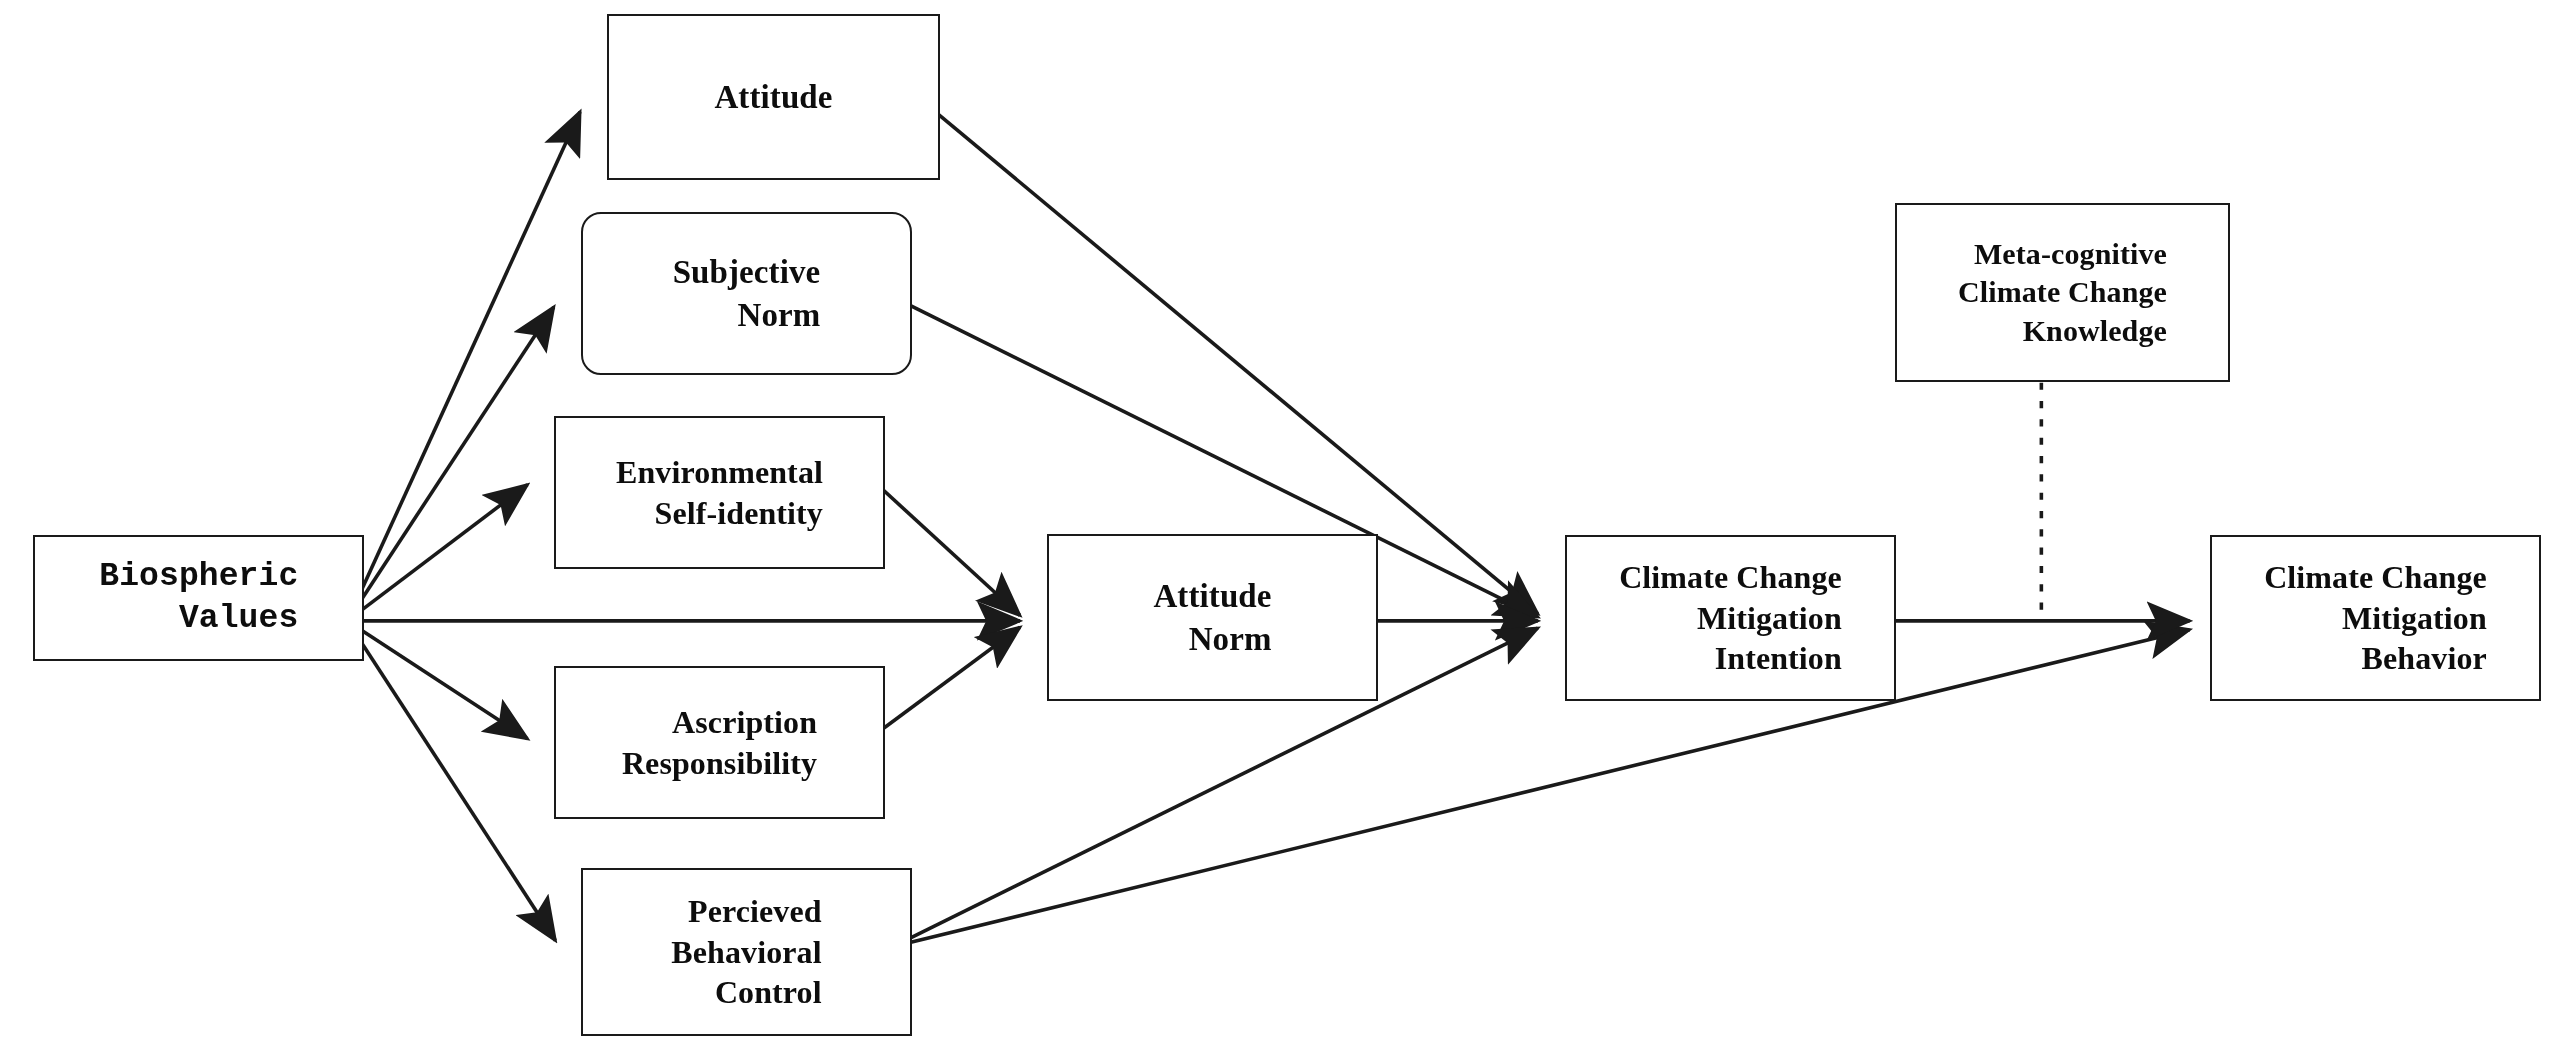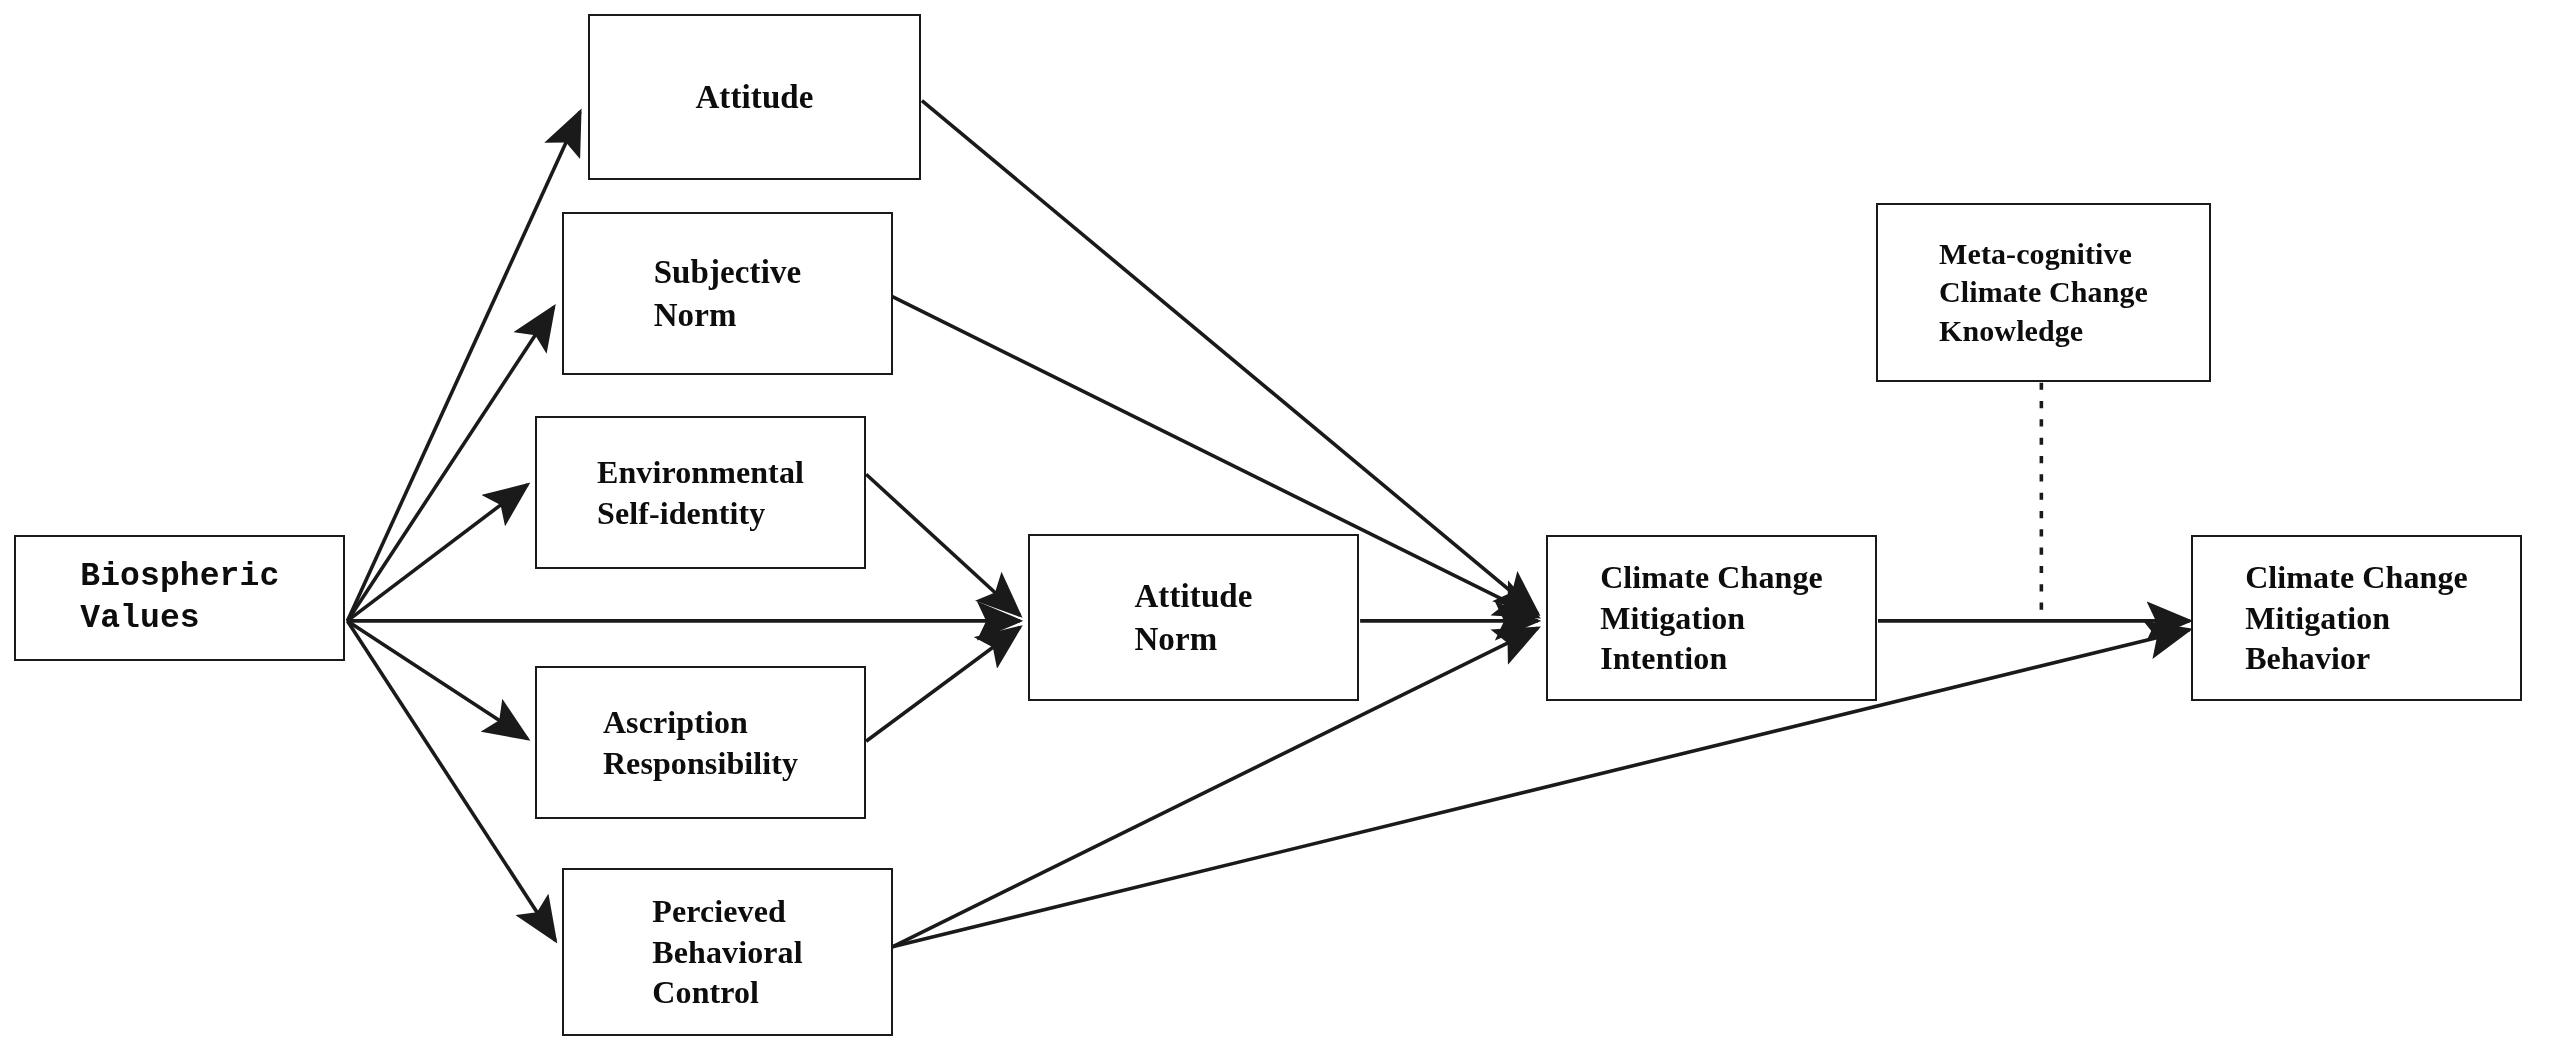--- a/index.html
+++ b/index.html
@@ -27,22 +27,23 @@
     pointer-events: none;
   }
   .node {
     position: absolute;
     box-sizing: border-box;
     background: #ffffff;
     border: 2.4px solid #1a1a1a;
     display: flex;
     align-items: center;
     justify-content: center;
-    text-align: left;
+    text-align: right;
     z-index: 5;
+    margin-left: 19px;
   }
   .node-label {
     font-weight: bold;
     color: #0d0d0d;
     line-height: 1.28;
     letter-spacing: 0.1px;
     white-space: pre-line;
     padding: 0 4.8px;
   }
   .fs-42 { font-size: 33px; }
@@ -89,21 +90,21 @@
 
   <div class="node" style="left:14.3px; top:535px; width:331px; height:126px;font-family:Liberation Mono, monospace;">
     <span class="node-label fs-42">Biospheric
 Values</span>
   </div>
 
   <div class="node" style="left:588px; top:14.3px; width:333px; height:166px;">
     <span class="node-label fs-42">Attitude</span>
   </div>
 
-  <div class="node" style="left:562px; top:212px; width:331px; height:163px;">
+  <div class="node" style="left:562px; top:212px; width:331px; height:163px;border-radius:20px;">
     <span class="node-label fs-42">Subjective
 Norm</span>
   </div>
 
   <div class="node" style="left:535px; top:416px; width:331px; height:153px;">
     <span class="node-label fs-40">Environmental
 Self-identity</span>
   </div>
 
   <div class="node" style="left:535px; top:666px; width:331px; height:153px;">

